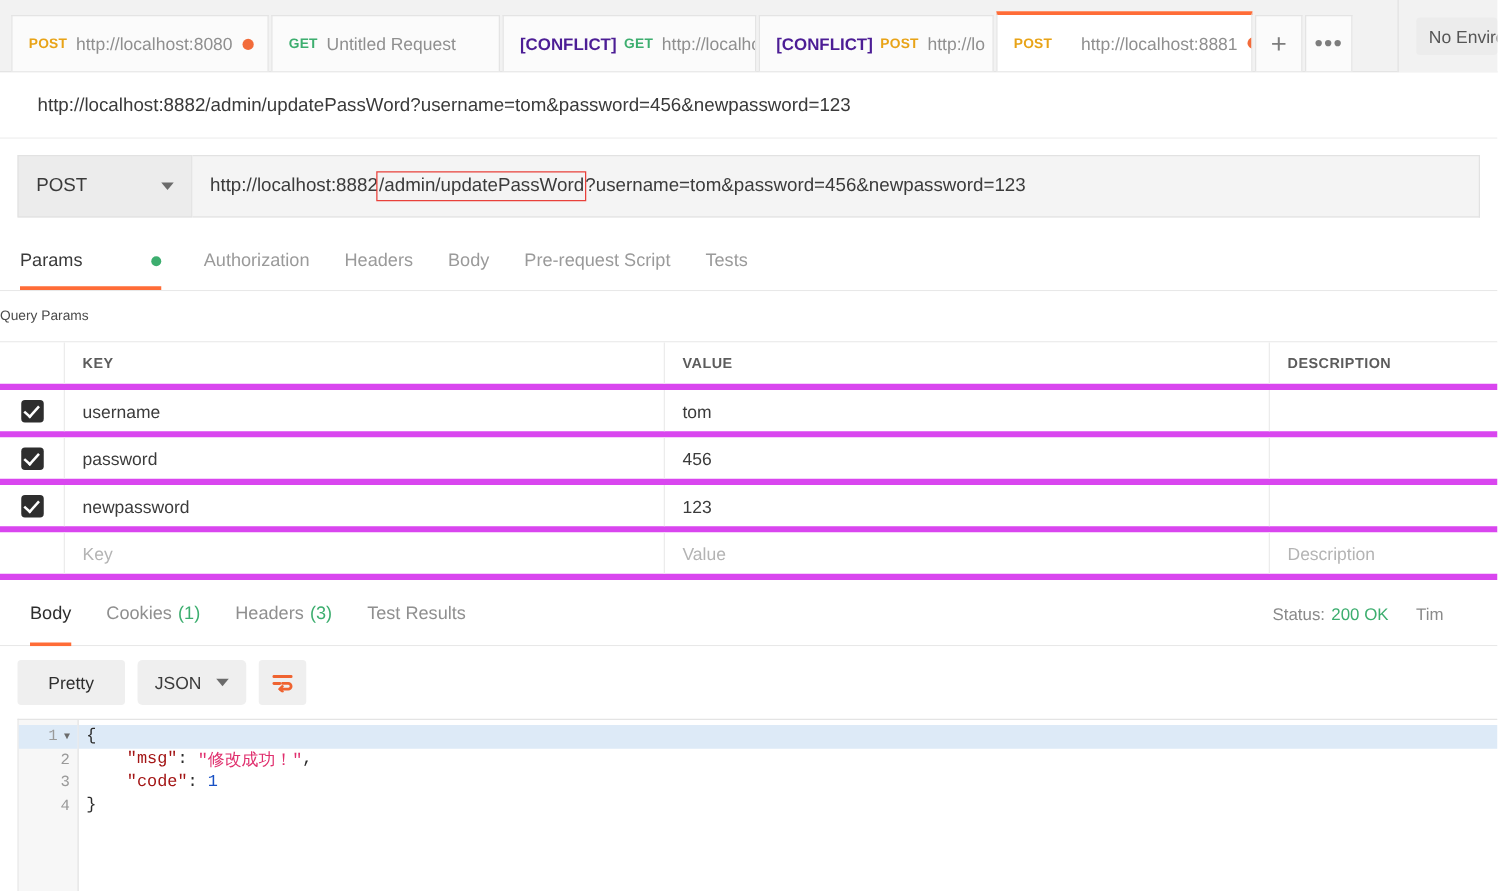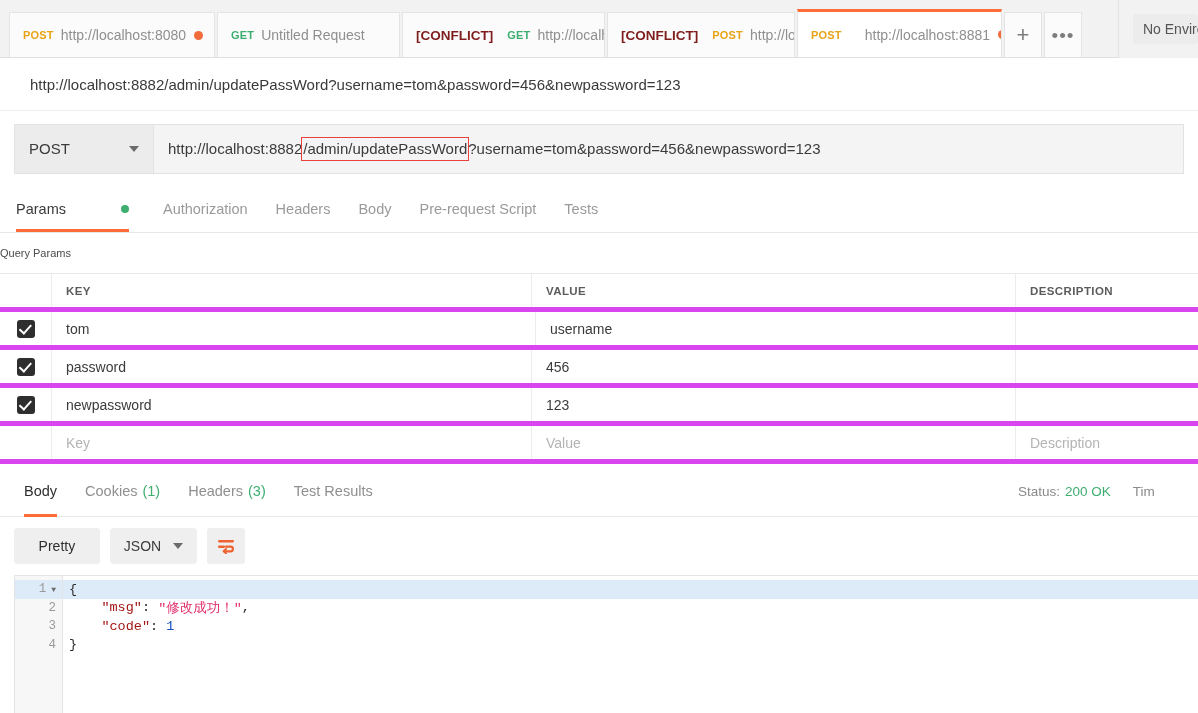--- a/index.html
+++ b/index.html
@@ -39,21 +39,21 @@
     background: #ffffff;
     height: 48px;
     border-top: 3px solid #ff6c37;
     padding-top: 0;
   }
   .tab .method {
     font-size: 11px; font-weight: bold; letter-spacing: .2px;
     margin-right: 7px;
   }
   .tab .conflict {
-    font-size: 13.5px; font-weight: bold; color: #7f1d1d; margin-right: 14px;
+    font-size: 13.5px; font-weight: bold; color: #4c1d95; margin-right: 6px;
   }
   .tab .tlabel {
     font-size: 14px; color: #8f8f8f;
   }
   .tab.active .tlabel { color: #8f8f8f; margin-left: 16px; }
   .dot-unsaved {
     width: 9px; height: 9px; border-radius: 50%;
     background: #f26b3a; margin-left: 8px; flex: none;
   }
   .tabbtn {
@@ -343,25 +343,25 @@
     </div>
     <div class="pcell c-desc">
       <span class="hlabel">DESCRIPTION</span>
     </div>
   </div>
   <div id="params-rows">
       <div class="prow">
         <div class="pcell c-chk">
           <span class="chk"></span>
         </div>
+        <div class="pcell c-key">
+          <span class="cellval">username</span>
+        </div>
         <div class="pcell c-val">
           <span class="cellval">tom</span>
-        </div>
-        <div class="pcell c-key">
-          <span class="cellval">username</span>
         </div>
         <div class="pcell c-desc">
           <span class="cellval"></span>
         </div>
       </div>
       <div class="prow">
         <div class="pcell c-chk">
           <span class="chk"></span>
         </div>
         <div class="pcell c-key">

